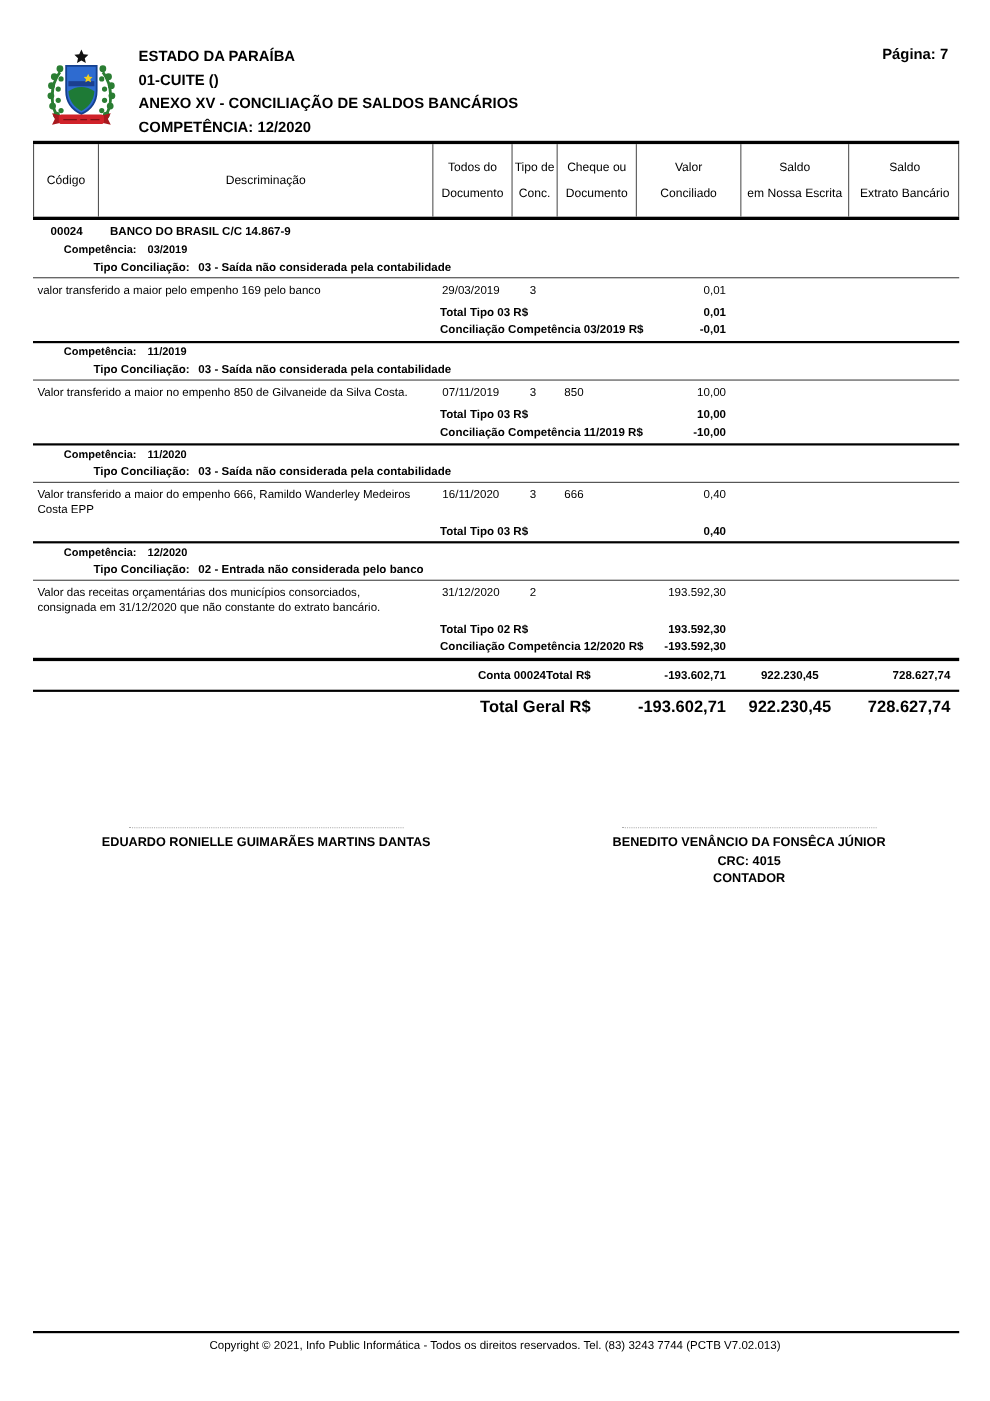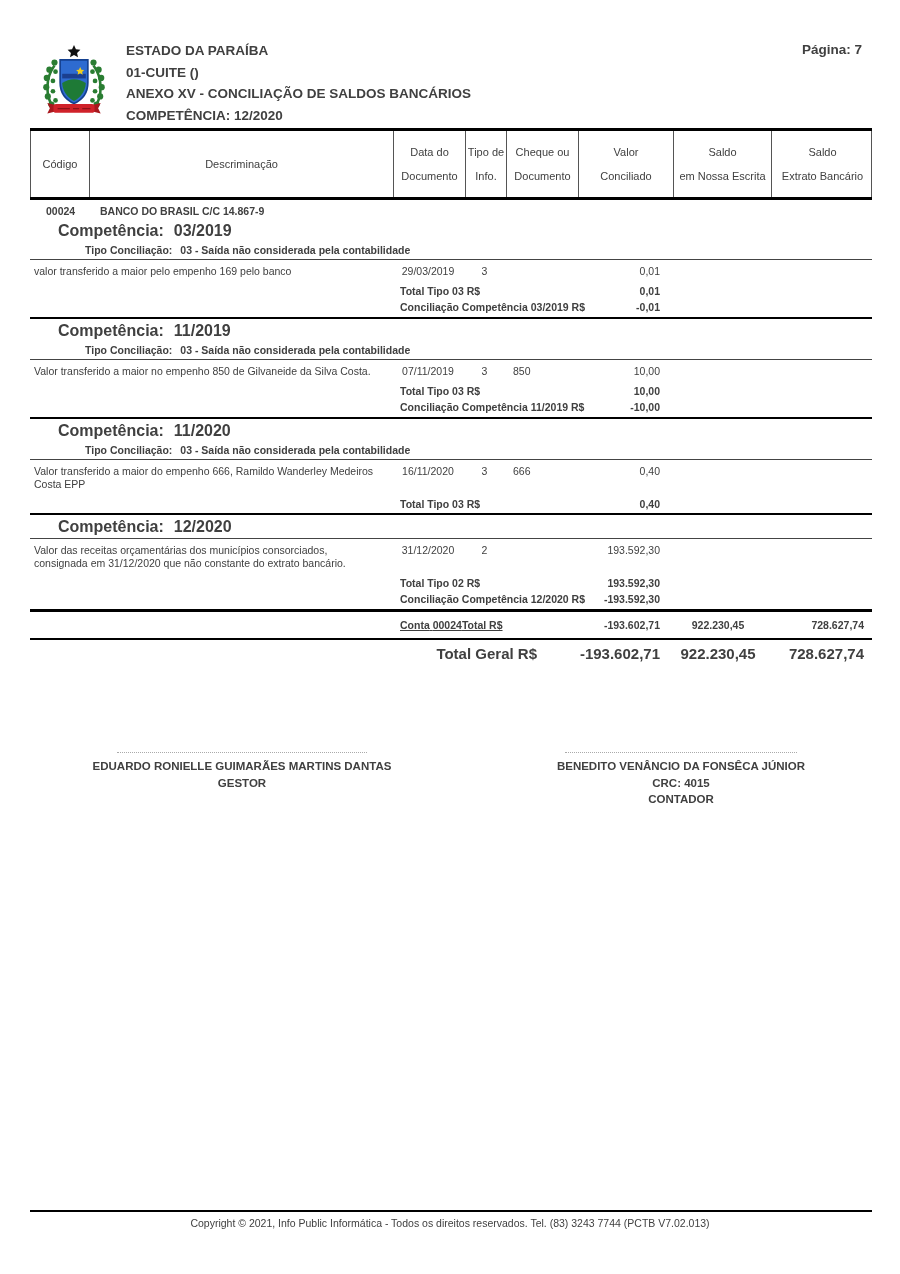--- a/index.html
+++ b/index.html
@@ -2,21 +2,21 @@
 <html><head>
 <meta charset="utf-8">
 <style>
   * { box-sizing: border-box; margin: 0; padding: 0; }
   html, body { background: #ffffff; }
   .page {
     position: relative;
     width: 900px; height: 1274px;
     background: #ffffff;
     font-family: "Liberation Sans", "DejaVu Sans", sans-serif;
-    color: #404040;
+    color: #000000;
     overflow: hidden;
     margin: 0 auto;
   }
   
   .logo { position: absolute; left: 38px; top: 44px; }
   .header-text { position: absolute; left: 126px; top: 40px; }
   .header-text div { font-size: 13.5px; font-weight: bold; line-height: 21.5px; white-space: nowrap; }
   .page-number { position: absolute; right: 38px; top: 42px; font-size: 13.5px; font-weight: bold; }
 
   
@@ -54,31 +54,31 @@
   .cell-se    { grid-column: 7; text-align: center; padding-right: 6px; }
   .cell-sx    { grid-column: 8; text-align: right; padding-right: 8px; }
   .cell-labelspan { grid-column: 3 / 6; padding-left: 8px; white-space: nowrap; overflow: visible; font-weight: bold; }
 
   .entry-row { padding: 5px 0 5px 0; }
 
   .account-row { font-size: 10.5px; font-weight: bold; padding: 5px 0 2px 0; display: flex; }
   .account-row .acct-code { margin-left: 16px; width: 46px; }
   .account-row .acct-name { margin-left: 8px; }
 
-  .comp-row { font-size: 16px; font-weight: bold; padding: 3px 0 2px 28px; }
+  .comp-row { font-size: 10px; font-weight: bold; padding: 3px 0 2px 28px; }
   .comp-row .val { margin-left: 10px; }
   .tipo-row { font-size: 10.5px; font-weight: bold; padding: 2px 0 3px 55px; }
   .tipo-row .val { margin-left: 8px; }
 
   .total-line { padding: 2px 0 2px 0; font-weight: bold; }
   .total-line .cell-valor { font-weight: bold; }
   .conc-line { padding: 1px 0 3px 0; font-weight: bold; }
 
   .conta-row { height: 26px; align-items: center; font-weight: bold; font-size: 10.5px; }
-  .conta-row .cell-labelspan { display: flex; justify-content: flex-start; padding-right: 40px; text-decoration: underline; }
+  .conta-row .cell-labelspan { display: flex; justify-content: flex-end; padding-right: 40px; }
   .geral-row { height: 26px; align-items: center; font-weight: bold; font-size: 15px; }
   .geral-row .cell-labelspan { text-align: right; padding-right: 40px; }
 
   
   .signatures { position: absolute; top: 752px; left: 0; width: 900px; }
   .sig-block { position: absolute; width: 380px; text-align: center; }
   .sig-left { left: 52px; }
   .sig-right { left: 491px; }
   .sig-line { border-top: 1px dotted #aaa; margin: 0 auto 5px auto; height: 0; }
   .sig-left .sig-line { width: 250px; }
@@ -149,26 +149,26 @@
     <div class="rule thick"></div>
 
     <div class="thead">
       <div class="hcell single">
           <div>Código</div>
         </div>
       <div class="hcell single">
           <div>Descriminação</div>
         </div>
       <div class="hcell">
-          <div>Data do</div>
+          <div>Todos do</div>
           <div>Documento</div>
         </div>
       <div class="hcell">
           <div>Tipo de</div>
-          <div>Info.</div>
+          <div>Conc.</div>
         </div>
       <div class="hcell">
           <div>Cheque ou</div>
           <div>Documento</div>
         </div>
       <div class="hcell">
           <div>Valor</div>
           <div>Conciliado</div>
         </div>
       <div class="hcell">
@@ -251,20 +251,23 @@
       <div class="cell-valor">0,40</div>
     </div>
     <div class="grid total-line">
       <div class="cell-labelspan">Total Tipo 03 R$</div>
       <div class="cell-valor">0,40</div>
     </div>
     <div class="rule med"></div>
 
     <div class="comp-row">
       <span>Competência:</span><span class="val">12/2020</span>
+    </div>
+    <div class="tipo-row">
+      <span>Tipo Conciliação:</span><span class="val">02 - Entrada não considerada pelo banco</span>
     </div>
     <div class="rule thin"></div>
     <div class="grid entry-row">
       <div class="cell-desc">Valor das receitas orçamentárias dos municípios consorciados, consignada em 31/12/2020 que não constante do extrato bancário.</div>
       <div class="cell-data">31/12/2020</div>
       <div class="cell-tipoc">2</div>
       <div class="cell-chq"></div>
       <div class="cell-valor">193.592,30</div>
     </div>
     <div class="grid total-line">
@@ -295,21 +298,20 @@
       <div class="cell-valor">-193.602,71</div>
       <div class="cell-se">922.230,45</div>
       <div class="cell-sx">728.627,74</div>
     </div>
   </div>
 
   <div class="signatures">
     <div class="sig-block sig-left">
       <div class="sig-line"></div>
       <div class="txt">EDUARDO RONIELLE GUIMARÃES MARTINS DANTAS</div>
-      <div class="txt">GESTOR</div>
     </div>
     <div class="sig-block sig-right">
       <div class="sig-line"></div>
       <div class="txt">BENEDITO VENÂNCIO DA FONSÊCA JÚNIOR</div>
       <div class="txt">CRC: 4015</div>
       <div class="txt">CONTADOR</div>
     </div>
   </div>
 
   <div class="footer">

